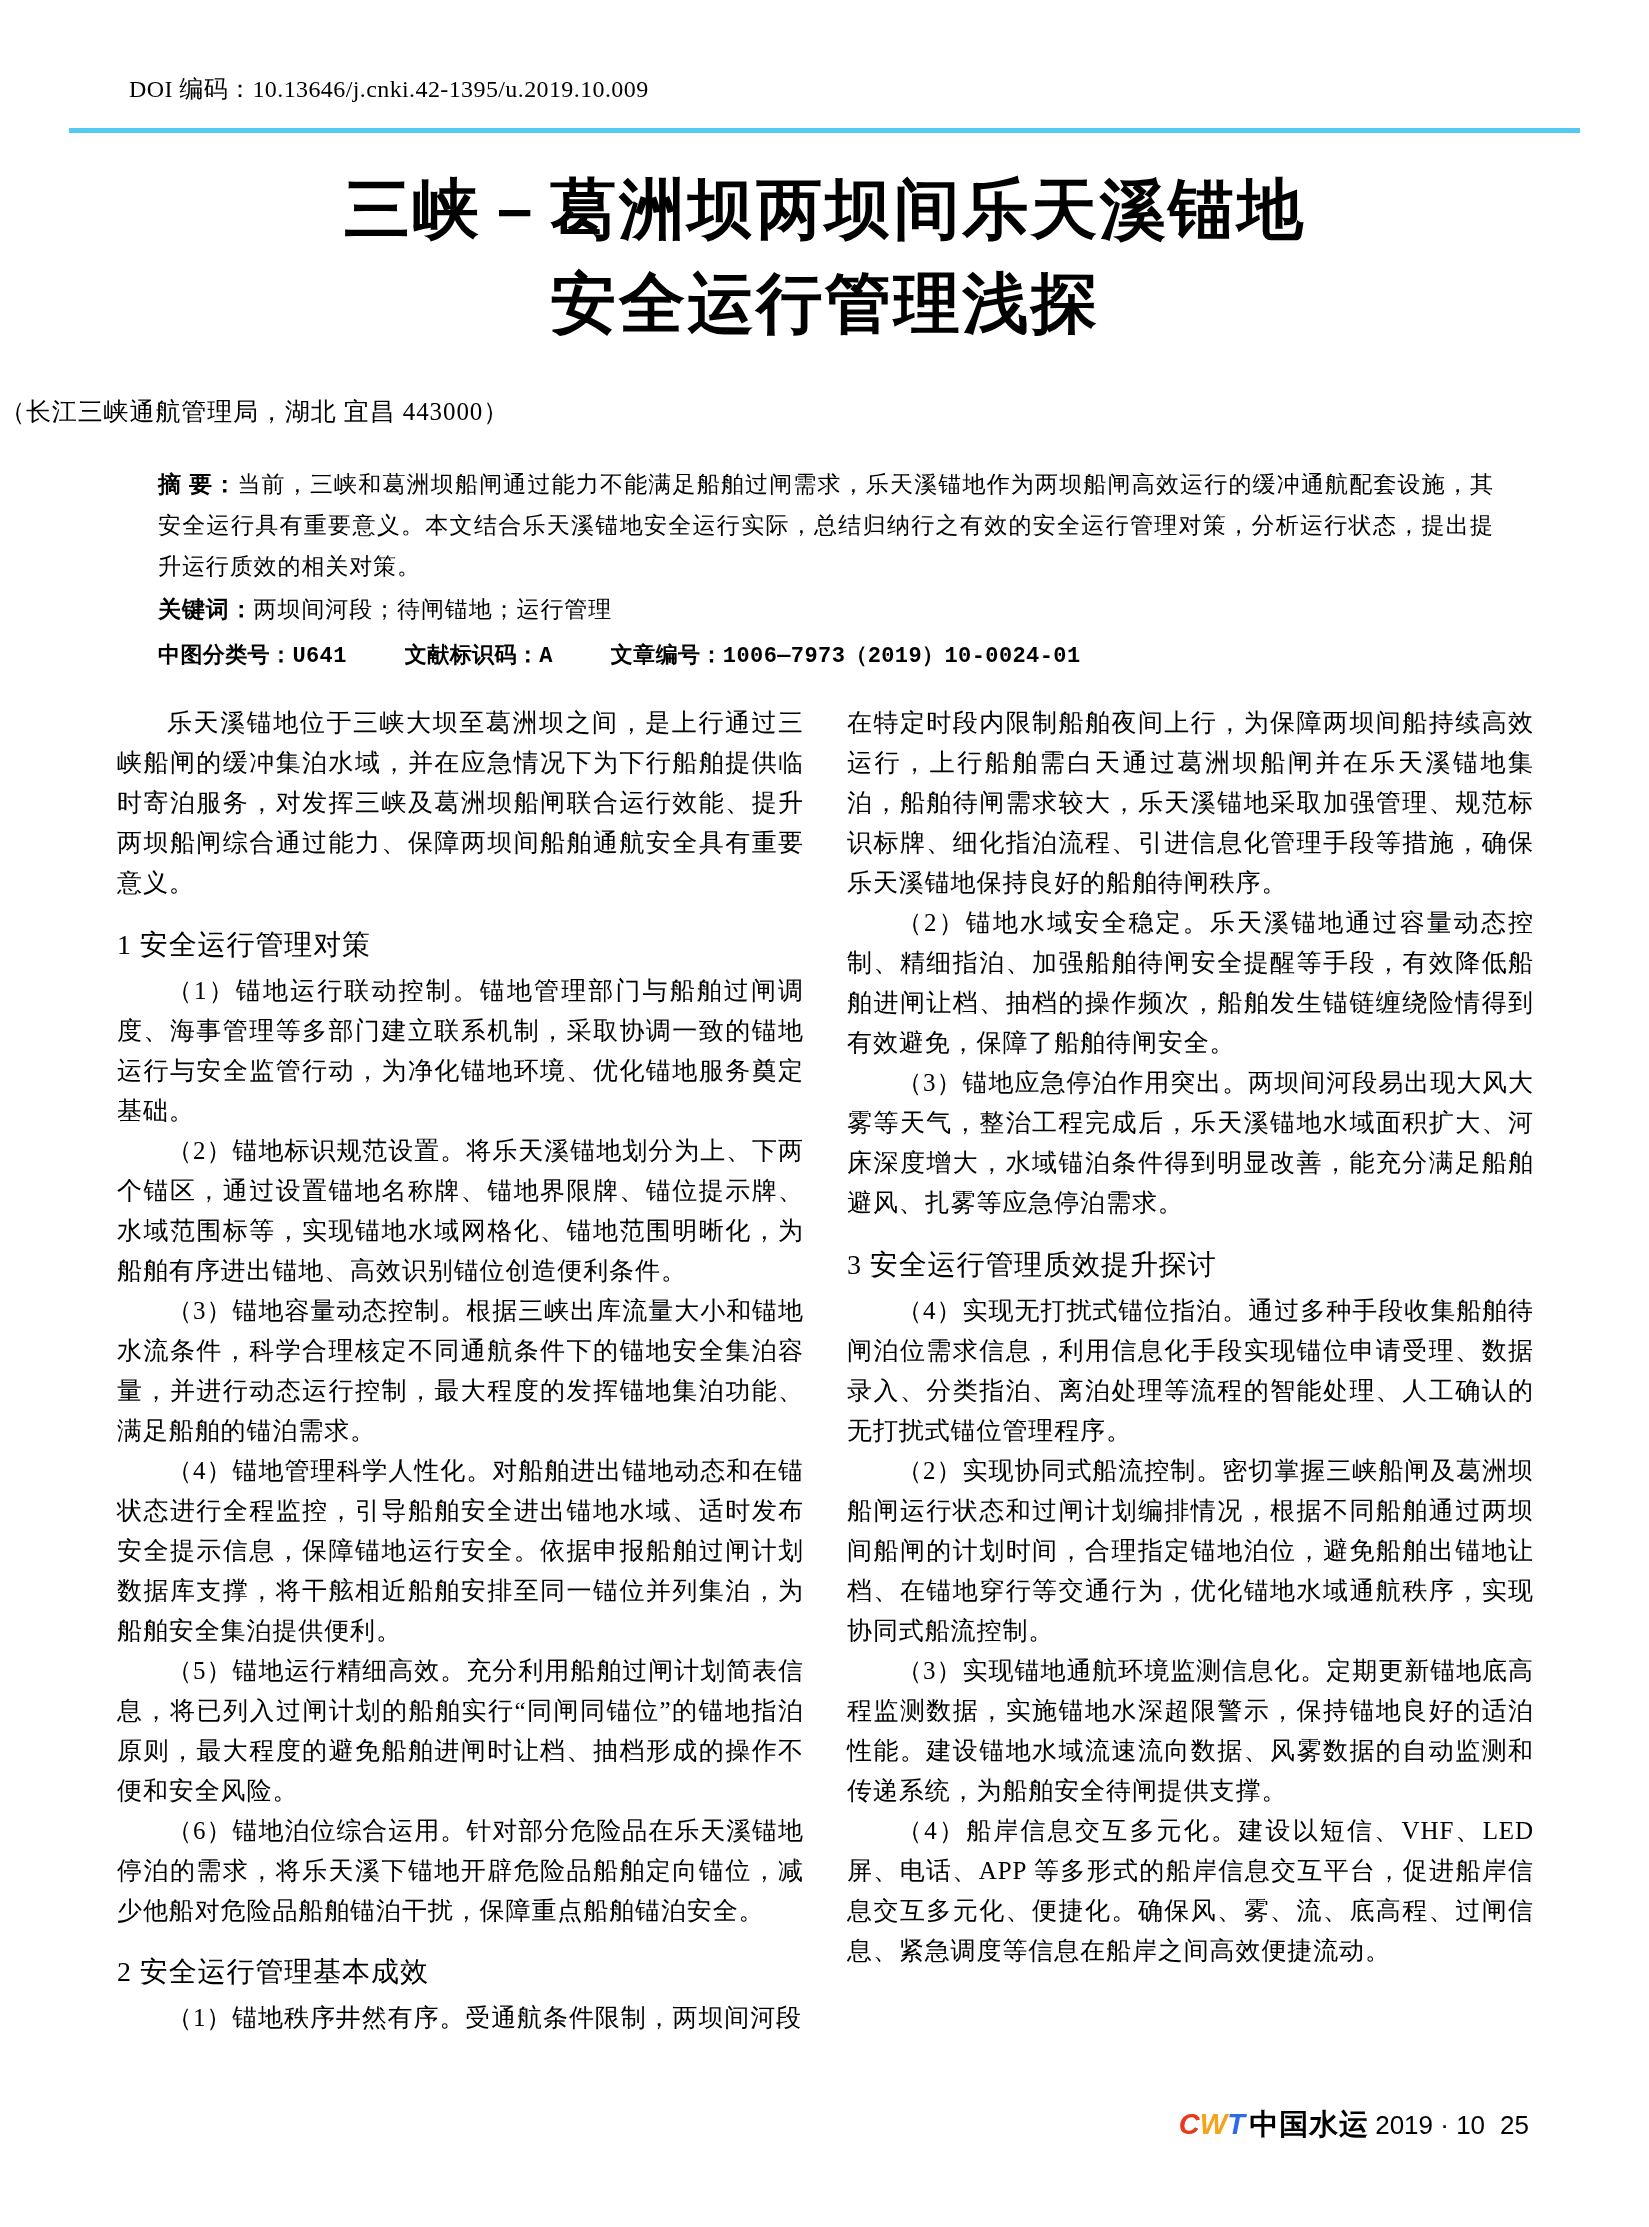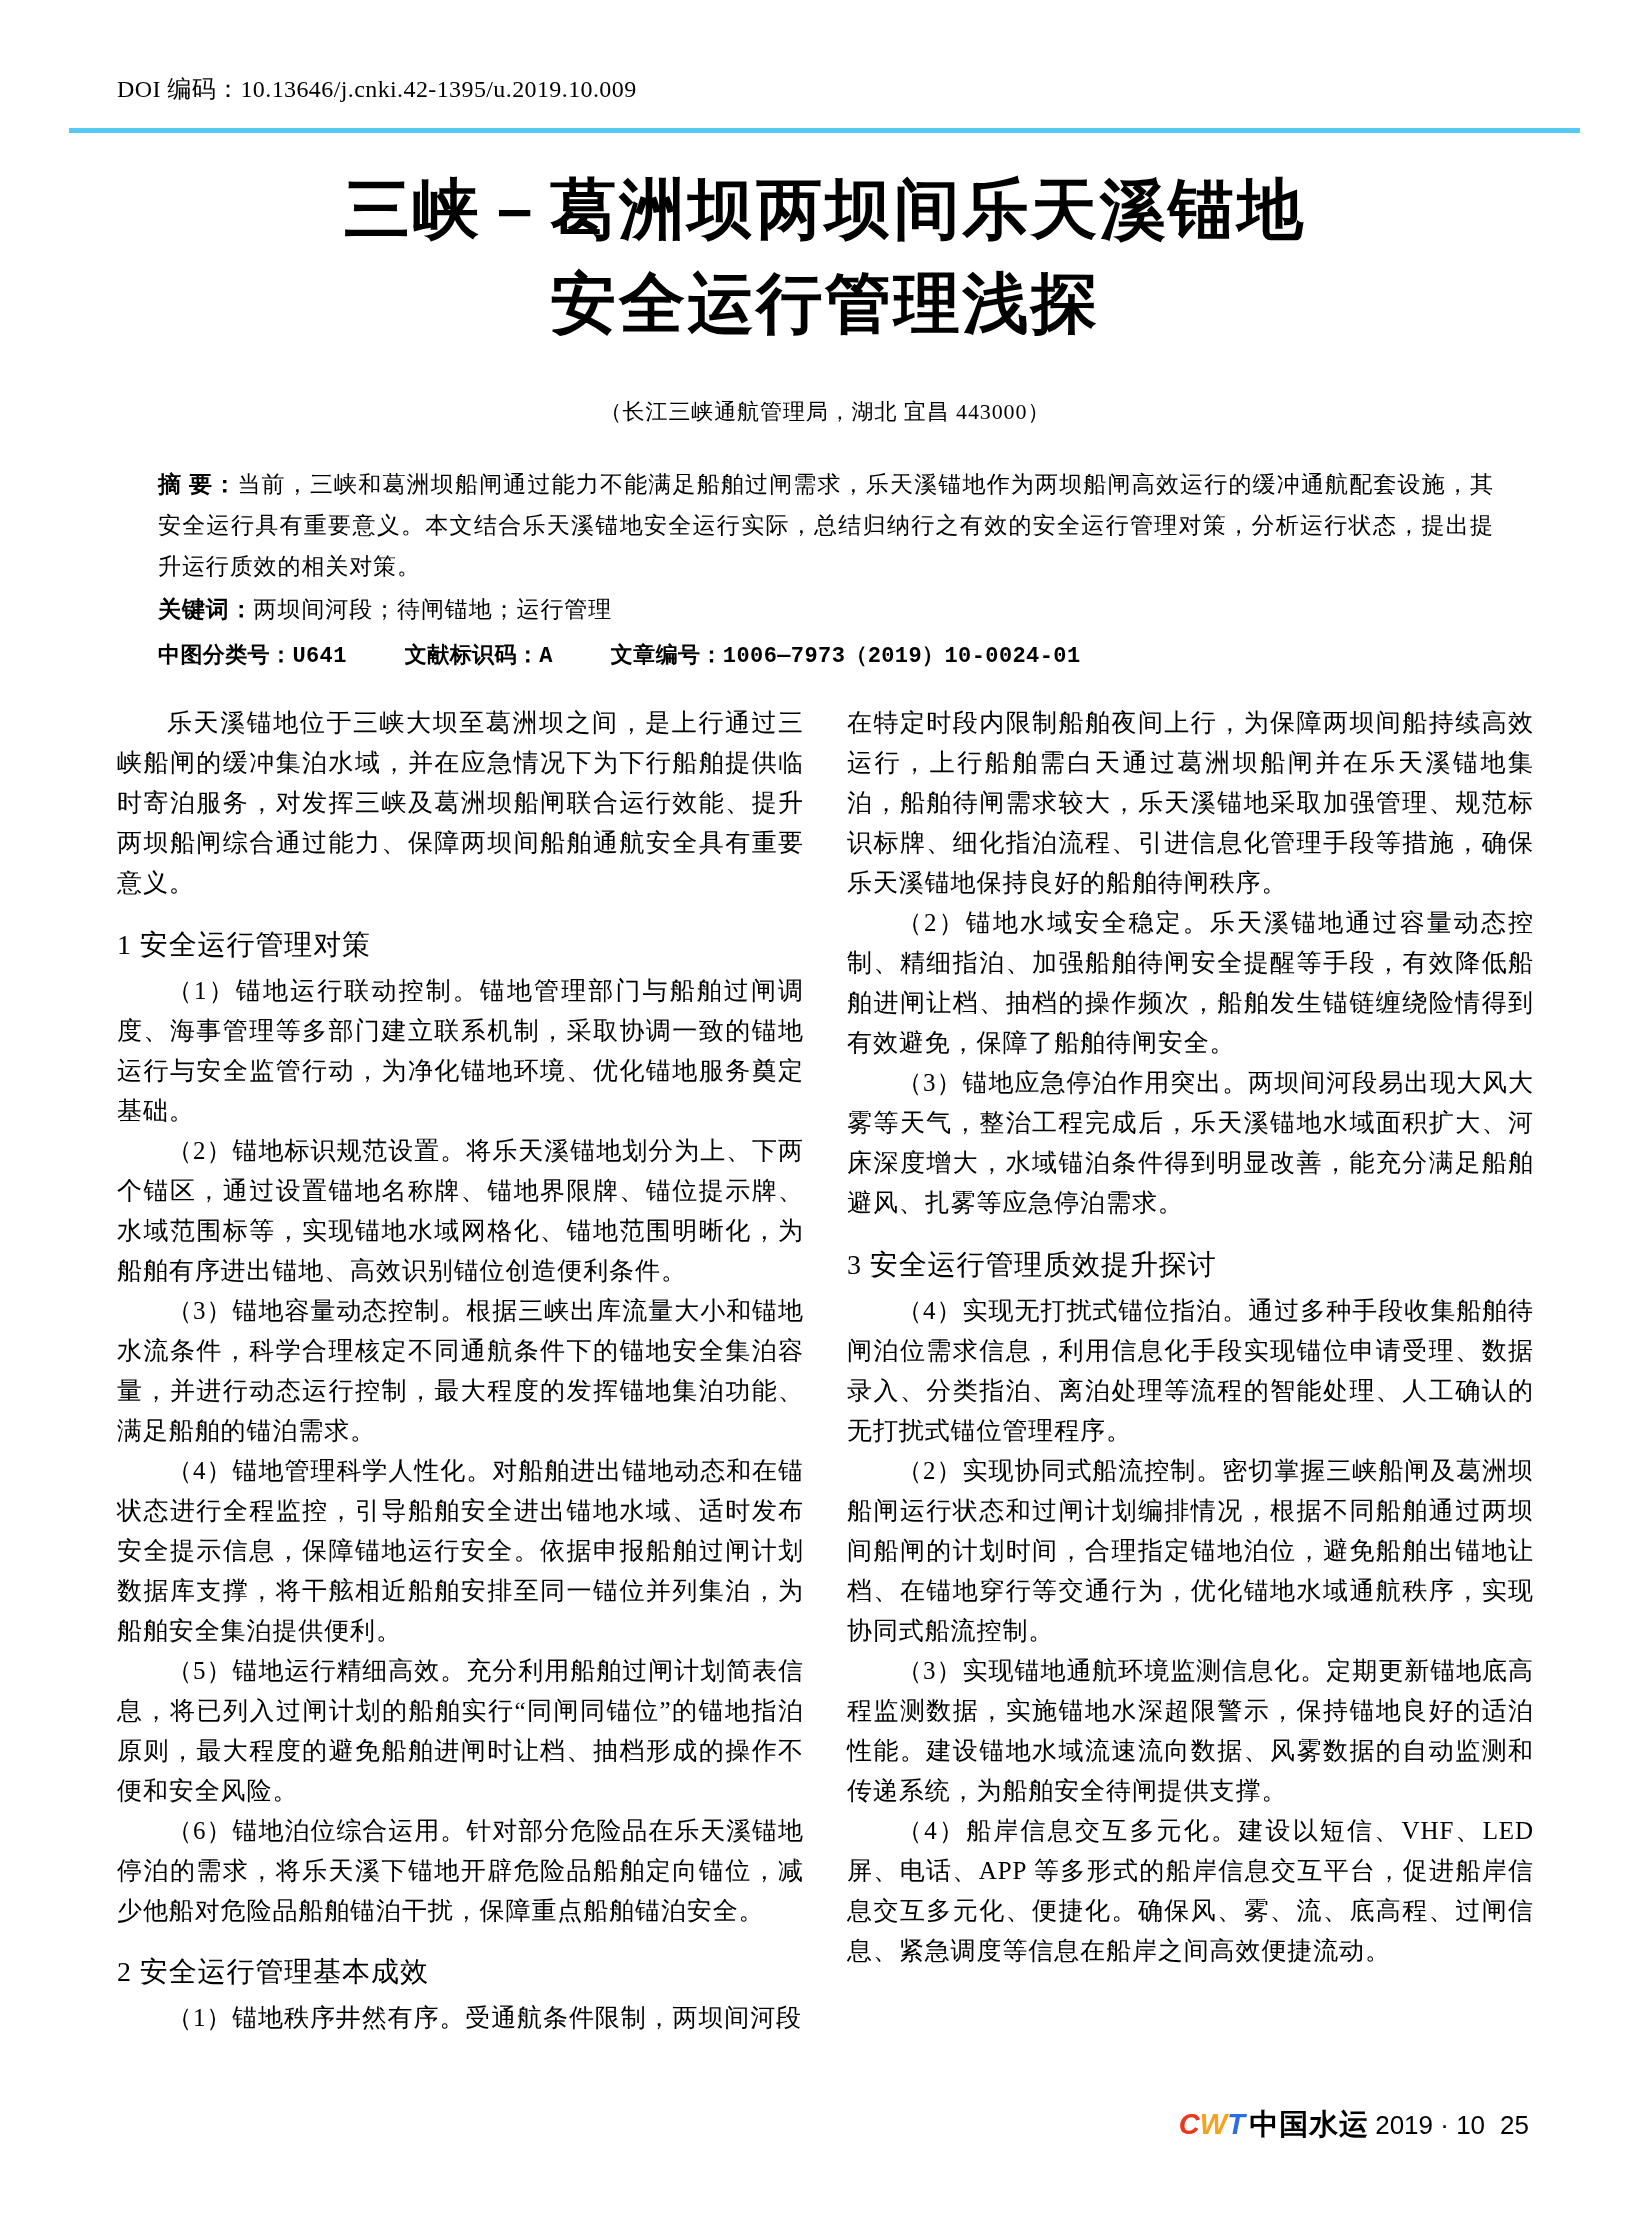--- a/index.html
+++ b/index.html
@@ -7,21 +7,21 @@
     position: relative;
     width: 1650px;
     height: 2239px;
     background: #ffffff;
     color: #000000;
     font-family: "Liberation Serif", serif;
     overflow: hidden;
   }
   .doi {
     position: absolute;
-    left: 117px;
+    left: 129px;
     top: 75px;
     font-size: 24px;
     line-height: 28.5px;
     letter-spacing: 0.4px;
   }
   .rule {
     position: absolute;
     left: 69px;
     top: 128px;
     width: 1511px;
@@ -48,22 +48,22 @@
     width: 100%;
     text-align: center;
     font-size: 26px;
     line-height: 31px;
   }
   .affil {
     position: absolute;
     left: 0;
     top: 398px;
     width: 100%;
-    text-align: center;
-    font-size: 22px;
+    text-align: left;
+    font-size: 25px;
     line-height: 28px;
     letter-spacing: 0.9px;
   }
   .meta {
     position: absolute;
     left: 158px;
     top: 464px;
     width: 1336px;
     font-size: 23px;
     letter-spacing: 0.9px;

